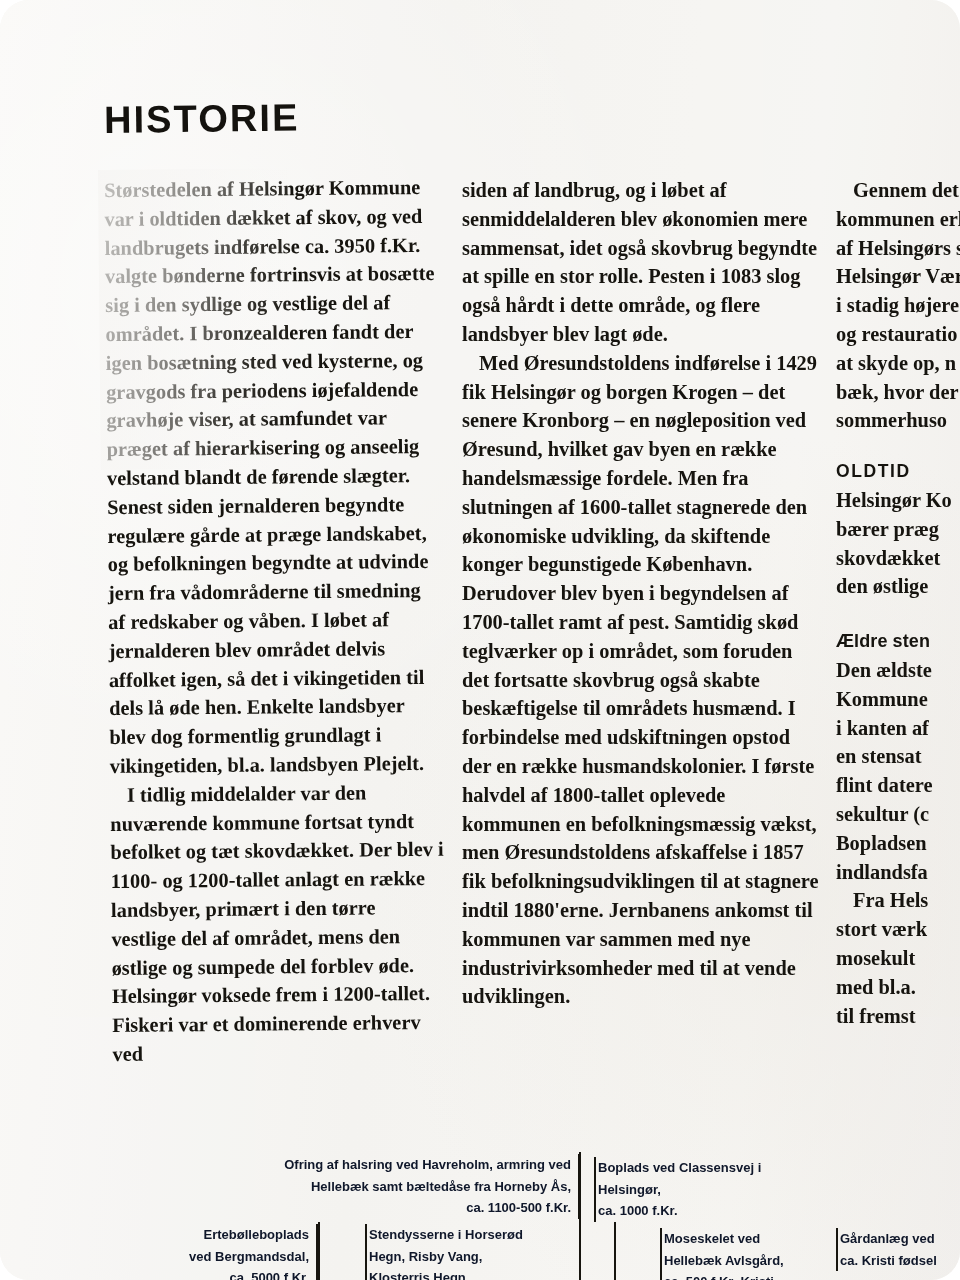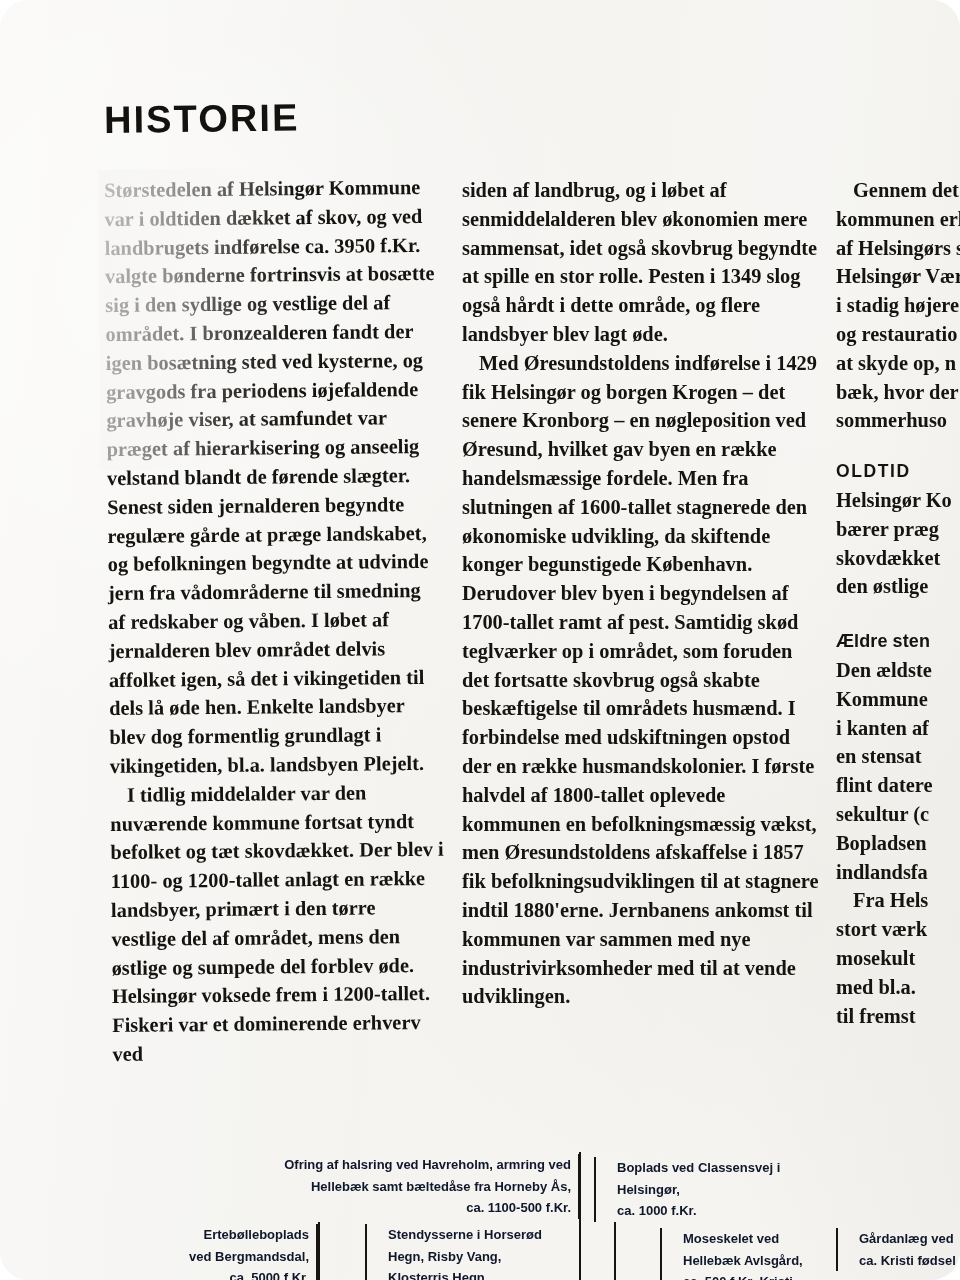--- a/index.html
+++ b/index.html
@@ -140,21 +140,21 @@
     position: absolute;
     box-sizing: border-box;
     white-space: pre-line;
   }
   .tl-rule-right {
     border-right: 2.4px solid #17150f;
     padding-right: 7px;
   }
   .tl-rule-left {
     border-left: 2.4px solid #17150f;
-    padding-left: 21px;
+    padding-left: 2px;
   }
   .tl-right { text-align: right; }
   .tl-left  { text-align: left; }
 
   
   .tl-tick {
     position: absolute;
     width: 0;
     border-left: 2.4px solid #17150f;
   }
@@ -171,21 +171,21 @@
   <div class="columns">
 
     <div class="col col-1">
       <div class="fade-wrap">
         <p>Størstedelen af Helsingør Kommune var i oldtiden dækket af skov, og ved landbrugets indførelse ca. 3950 f.Kr. valgte bønderne fortrinsvis at bosætte sig i den sydlige og vestlige del af området. I bronzealderen fandt der igen bosætning sted ved kysterne, og gravgods fra periodens iøjefaldende gravhøje viser, at samfundet var præget af hierarkisering og anseelig velstand blandt de førende slægter. Senest siden jernalderen begyndte regulære gårde at præge landskabet, og befolkningen begyndte at udvinde jern fra vådområderne til smedning af redskaber og våben. I løbet af jernalderen blev området delvis affolket igen, så det i vikingetiden til dels lå øde hen. Enkelte landsbyer blev dog formentlig grundlagt i vikingetiden, bl.a. landsbyen Plejelt.</p>
         <p>I tidlig middelalder var den nuværende kommune fortsat tyndt befolket og tæt skovdækket. Der blev i 1100- og 1200-tallet anlagt en række landsbyer, primært i den tørre vestlige del af området, mens den østlige og sumpede del forblev øde. Helsingør voksede frem i 1200-tallet. Fiskeri var et dominerende erhverv ved</p>
       </div>
     </div>
 
     <div class="col col-2">
-      <p>siden af landbrug, og i løbet af senmiddelalderen blev økonomien mere sammensat, idet også skovbrug begyndte at spille en stor rolle. Pesten i 1349 slog også hårdt i dette område, og flere landsbyer blev lagt øde.</p>
+      <p>siden af landbrug, og i løbet af senmiddelalderen blev økonomien mere sammensat, idet også skovbrug begyndte at spille en stor rolle. Pesten i 1083 slog også hårdt i dette område, og flere landsbyer blev lagt øde.</p>
       <p>Med Øresundstoldens indførelse i 1429 fik Helsingør og borgen Krogen – det senere Kronborg – en nøgleposition ved Øresund, hvilket gav byen en række handelsmæssige fordele. Men fra slutningen af 1600-tallet stagnerede den økonomiske udvikling, da skiftende konger begunstigede København. Derudover blev byen i begyndelsen af 1700-tallet ramt af pest. Samtidig skød teglværker op i området, som foruden det fortsatte skovbrug også skabte beskæftigelse til områdets husmænd. I forbindelse med udskiftningen opstod der en række husmandskolonier. I første halvdel af 1800-tallet oplevede kommunen en befolkningsmæssig vækst, men Øresundstoldens afskaffelse i 1857 fik befolkningsudviklingen til at stagnere indtil 1880'erne. Jernbanens ankomst til kommunen var sammen med nye industrivirksomheder med til at vende udviklingen.</p>
     </div>
 
     <div class="col col-3">
       <span class="line indent">Gennem det</span>
       <span class="line">kommunen erl</span>
       <span class="line">af Helsingørs s</span>
       <span class="line">Helsingør Vær</span>
       <span class="line">i stadig højere</span>
       <span class="line">og restauratio</span>

